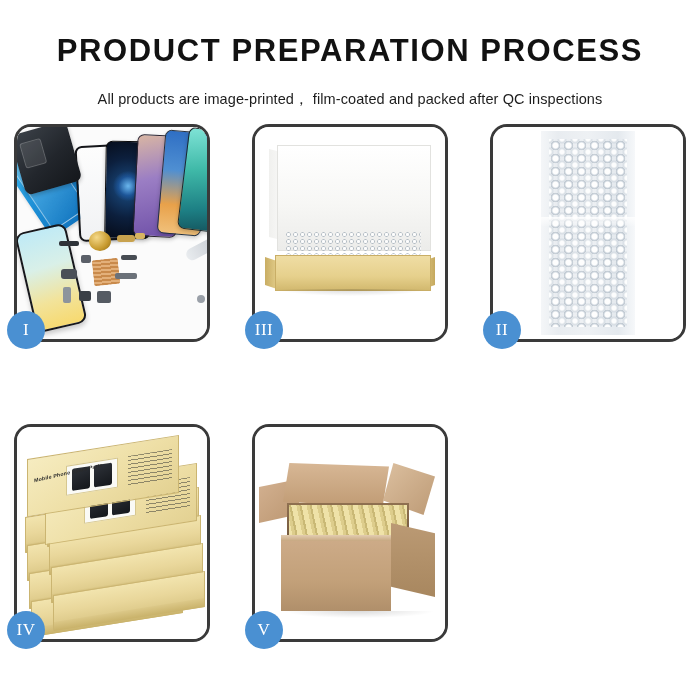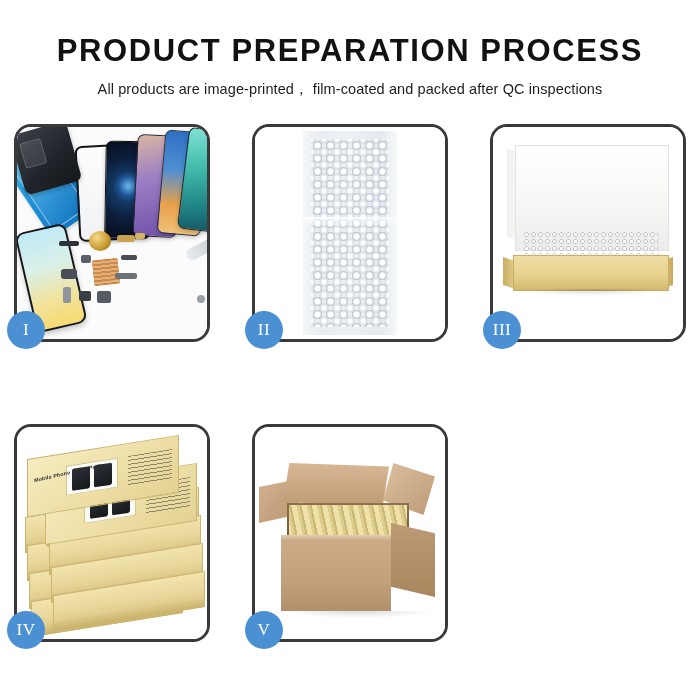--- a/index.html
+++ b/index.html
@@ -10,21 +10,21 @@
   }
   .page{width:700px;height:700px;position:relative;}
 
   
   .header{padding-top:34px;text-align:center;}
   .title{
     font-size:31px;font-weight:700;letter-spacing:1.6px;
     color:#121212;line-height:1.1;white-space:nowrap;
   }
   .subtitle{
-    margin-top:12px;font-size:14.5px;color:#1d1d1d;
+    margin-top:22px;font-size:14.5px;color:#1d1d1d;
     letter-spacing:.1px;white-space:nowrap;
   }
 
   
   .grid{
     position:absolute;left:14px;top:124px;
     width:672px;
     display:grid;
     grid-template-columns:repeat(3,196px);
     grid-template-rows:repeat(2,218px);
@@ -376,41 +376,41 @@
           <span class="sp i"></span>
           <span class="sp j"></span>
           <span class="sp k"></span>
 
         </div>
       </div>
       <div class="badge">I</div>
     </div>
 
     <div class="card">
-      <div class="card-inner p2">
-        <div class="wrap-sheet">
-          <div class="bubbles"></div>
-          <div class="wrap-sheen"></div>
-        </div>
-      </div>
-      <div class="badge">II</div>
-    </div>
-
-    <div class="card">
       <div class="card-inner p3">
         <div class="b3-lid-flapL"></div>
         <div class="b3-lid-flapR"></div>
         <div class="b3-lid"></div>
         <div class="b3-inner"></div>
         <div class="b3-base-l"></div>
         <div class="b3-base-r"></div>
         <div class="b3-base"></div>
         <div class="b3-shadow"></div>
       </div>
       <div class="badge">III</div>
+    </div>
+
+    <div class="card">
+      <div class="card-inner p2">
+        <div class="wrap-sheet">
+          <div class="bubbles"></div>
+          <div class="wrap-sheen"></div>
+        </div>
+      </div>
+      <div class="badge">II</div>
     </div>
 
     <div class="card">
       <div class="card-inner p4">
         <div class="stack">
 
           <div class="kbox" style="left:2px;top:64px;">
               <span class="edge"></span>
             </div>
           <div class="kbox" style="left:4px;top:92px;">

